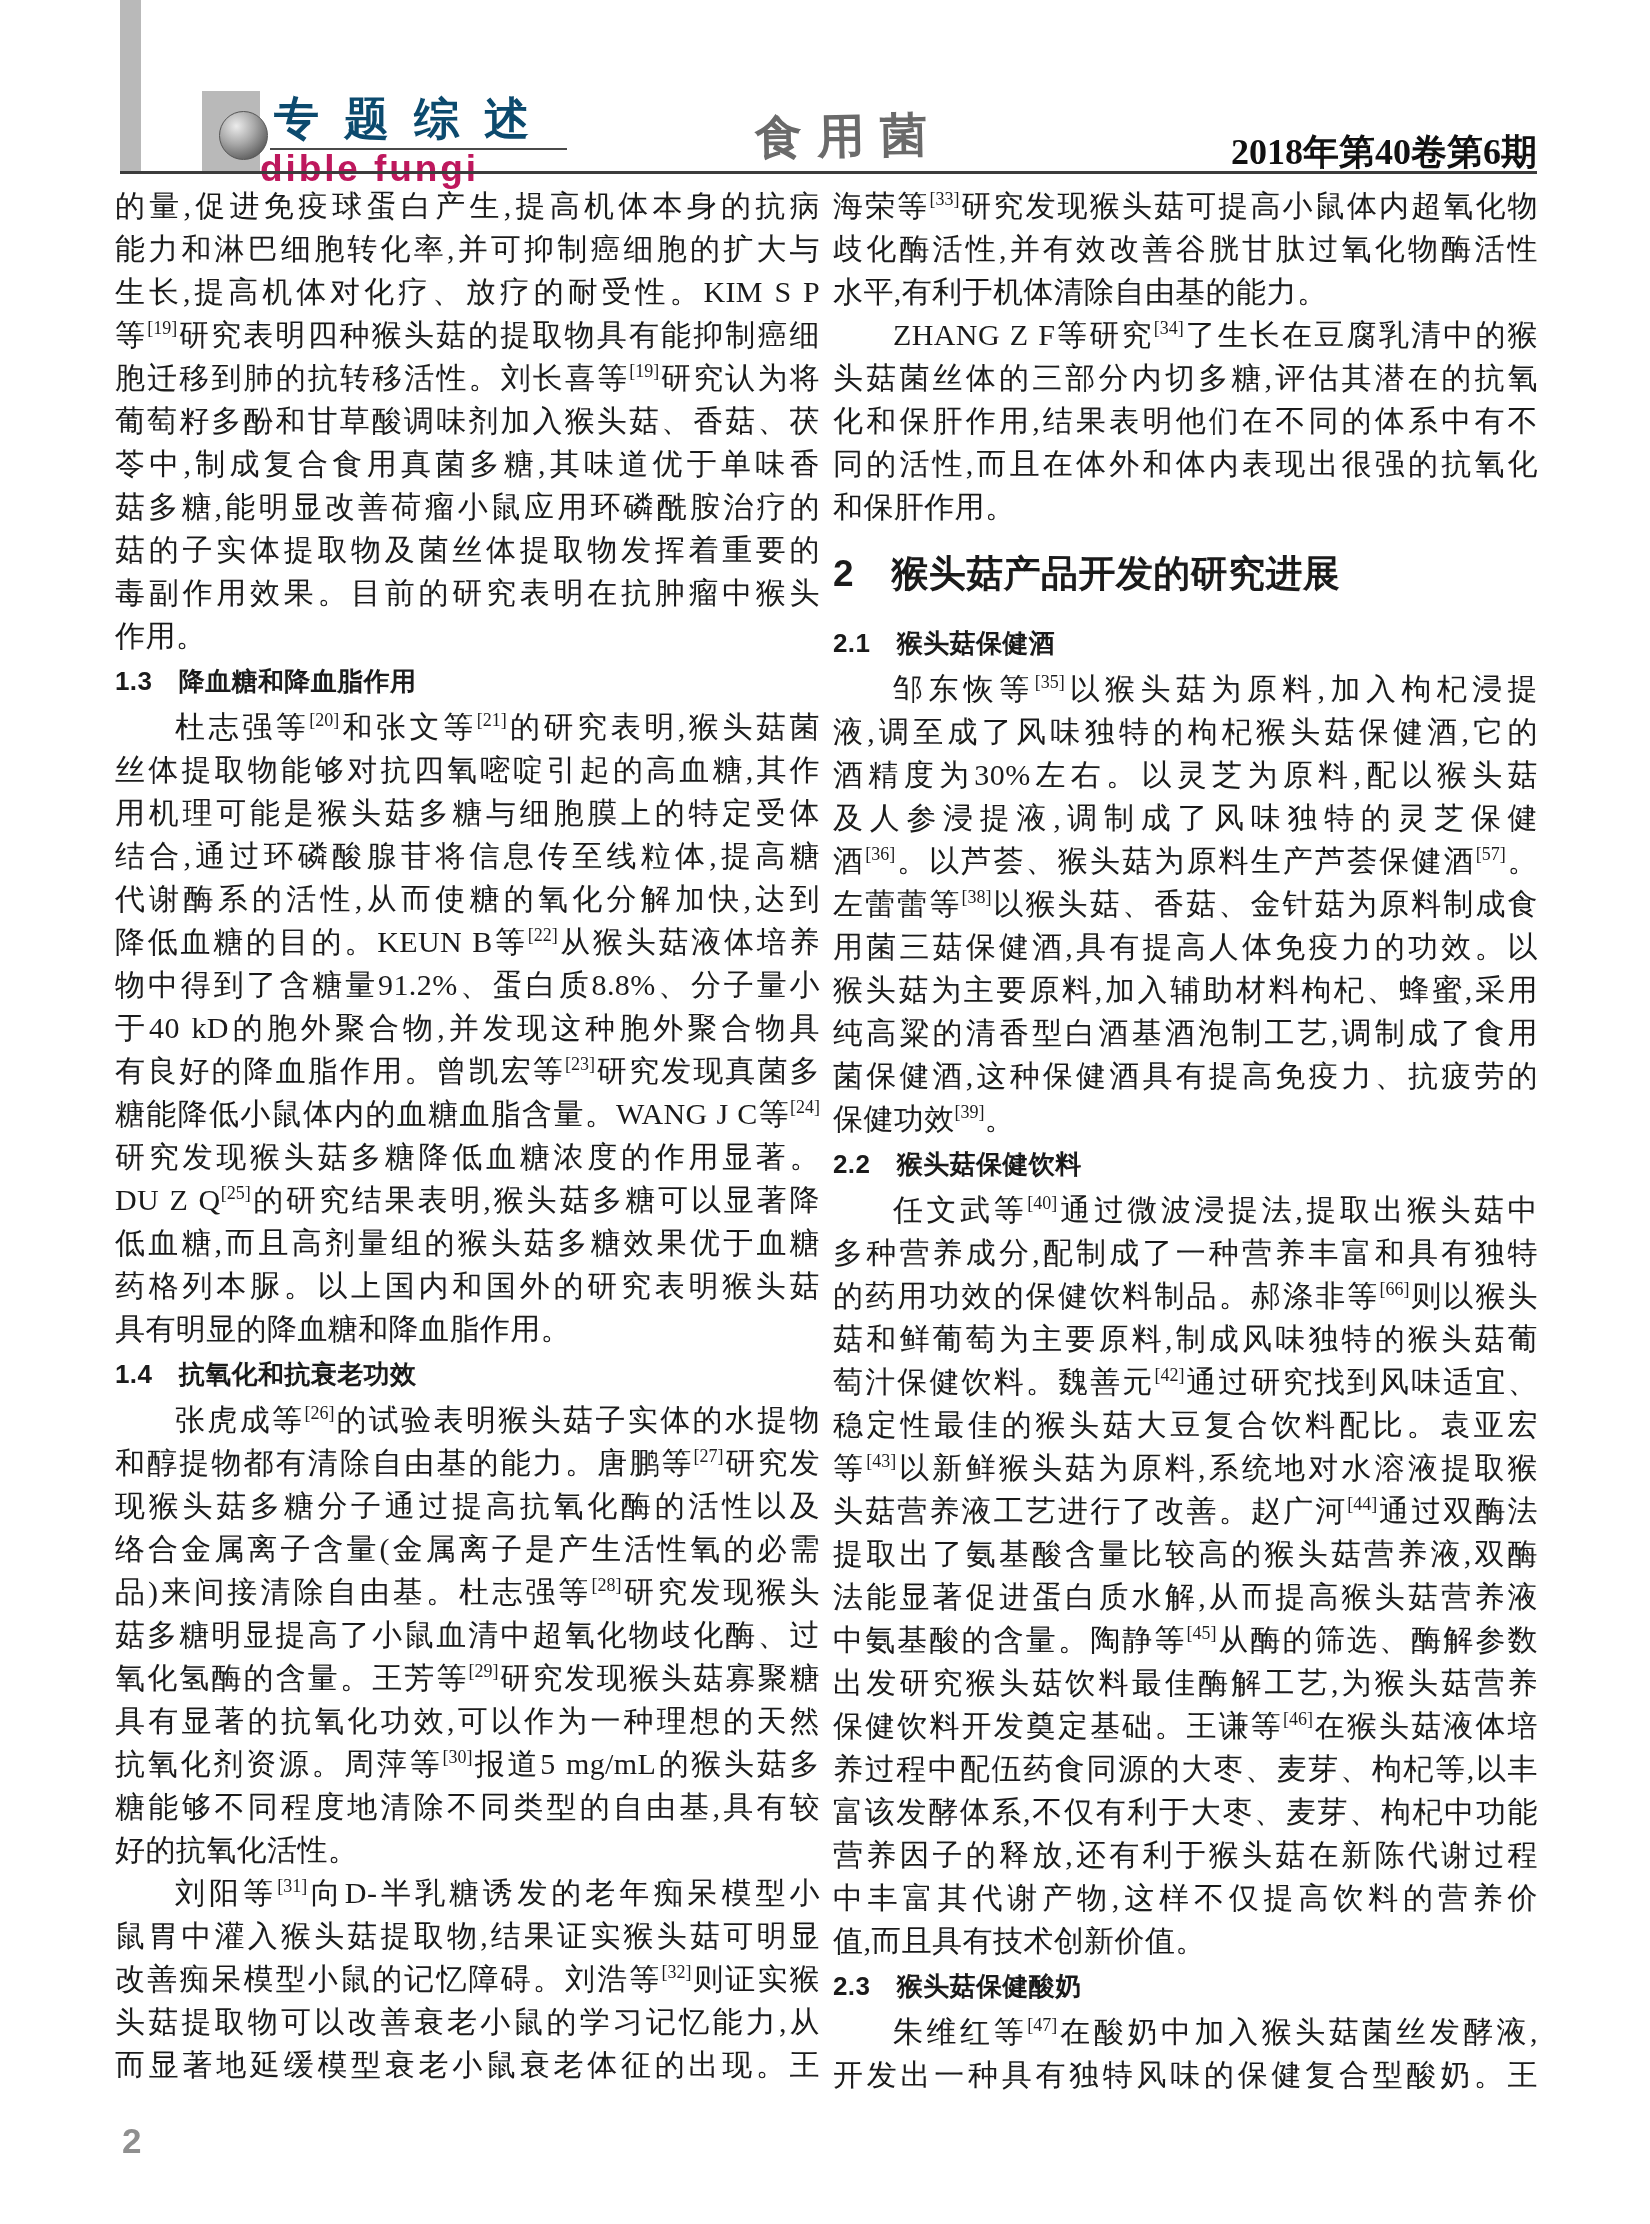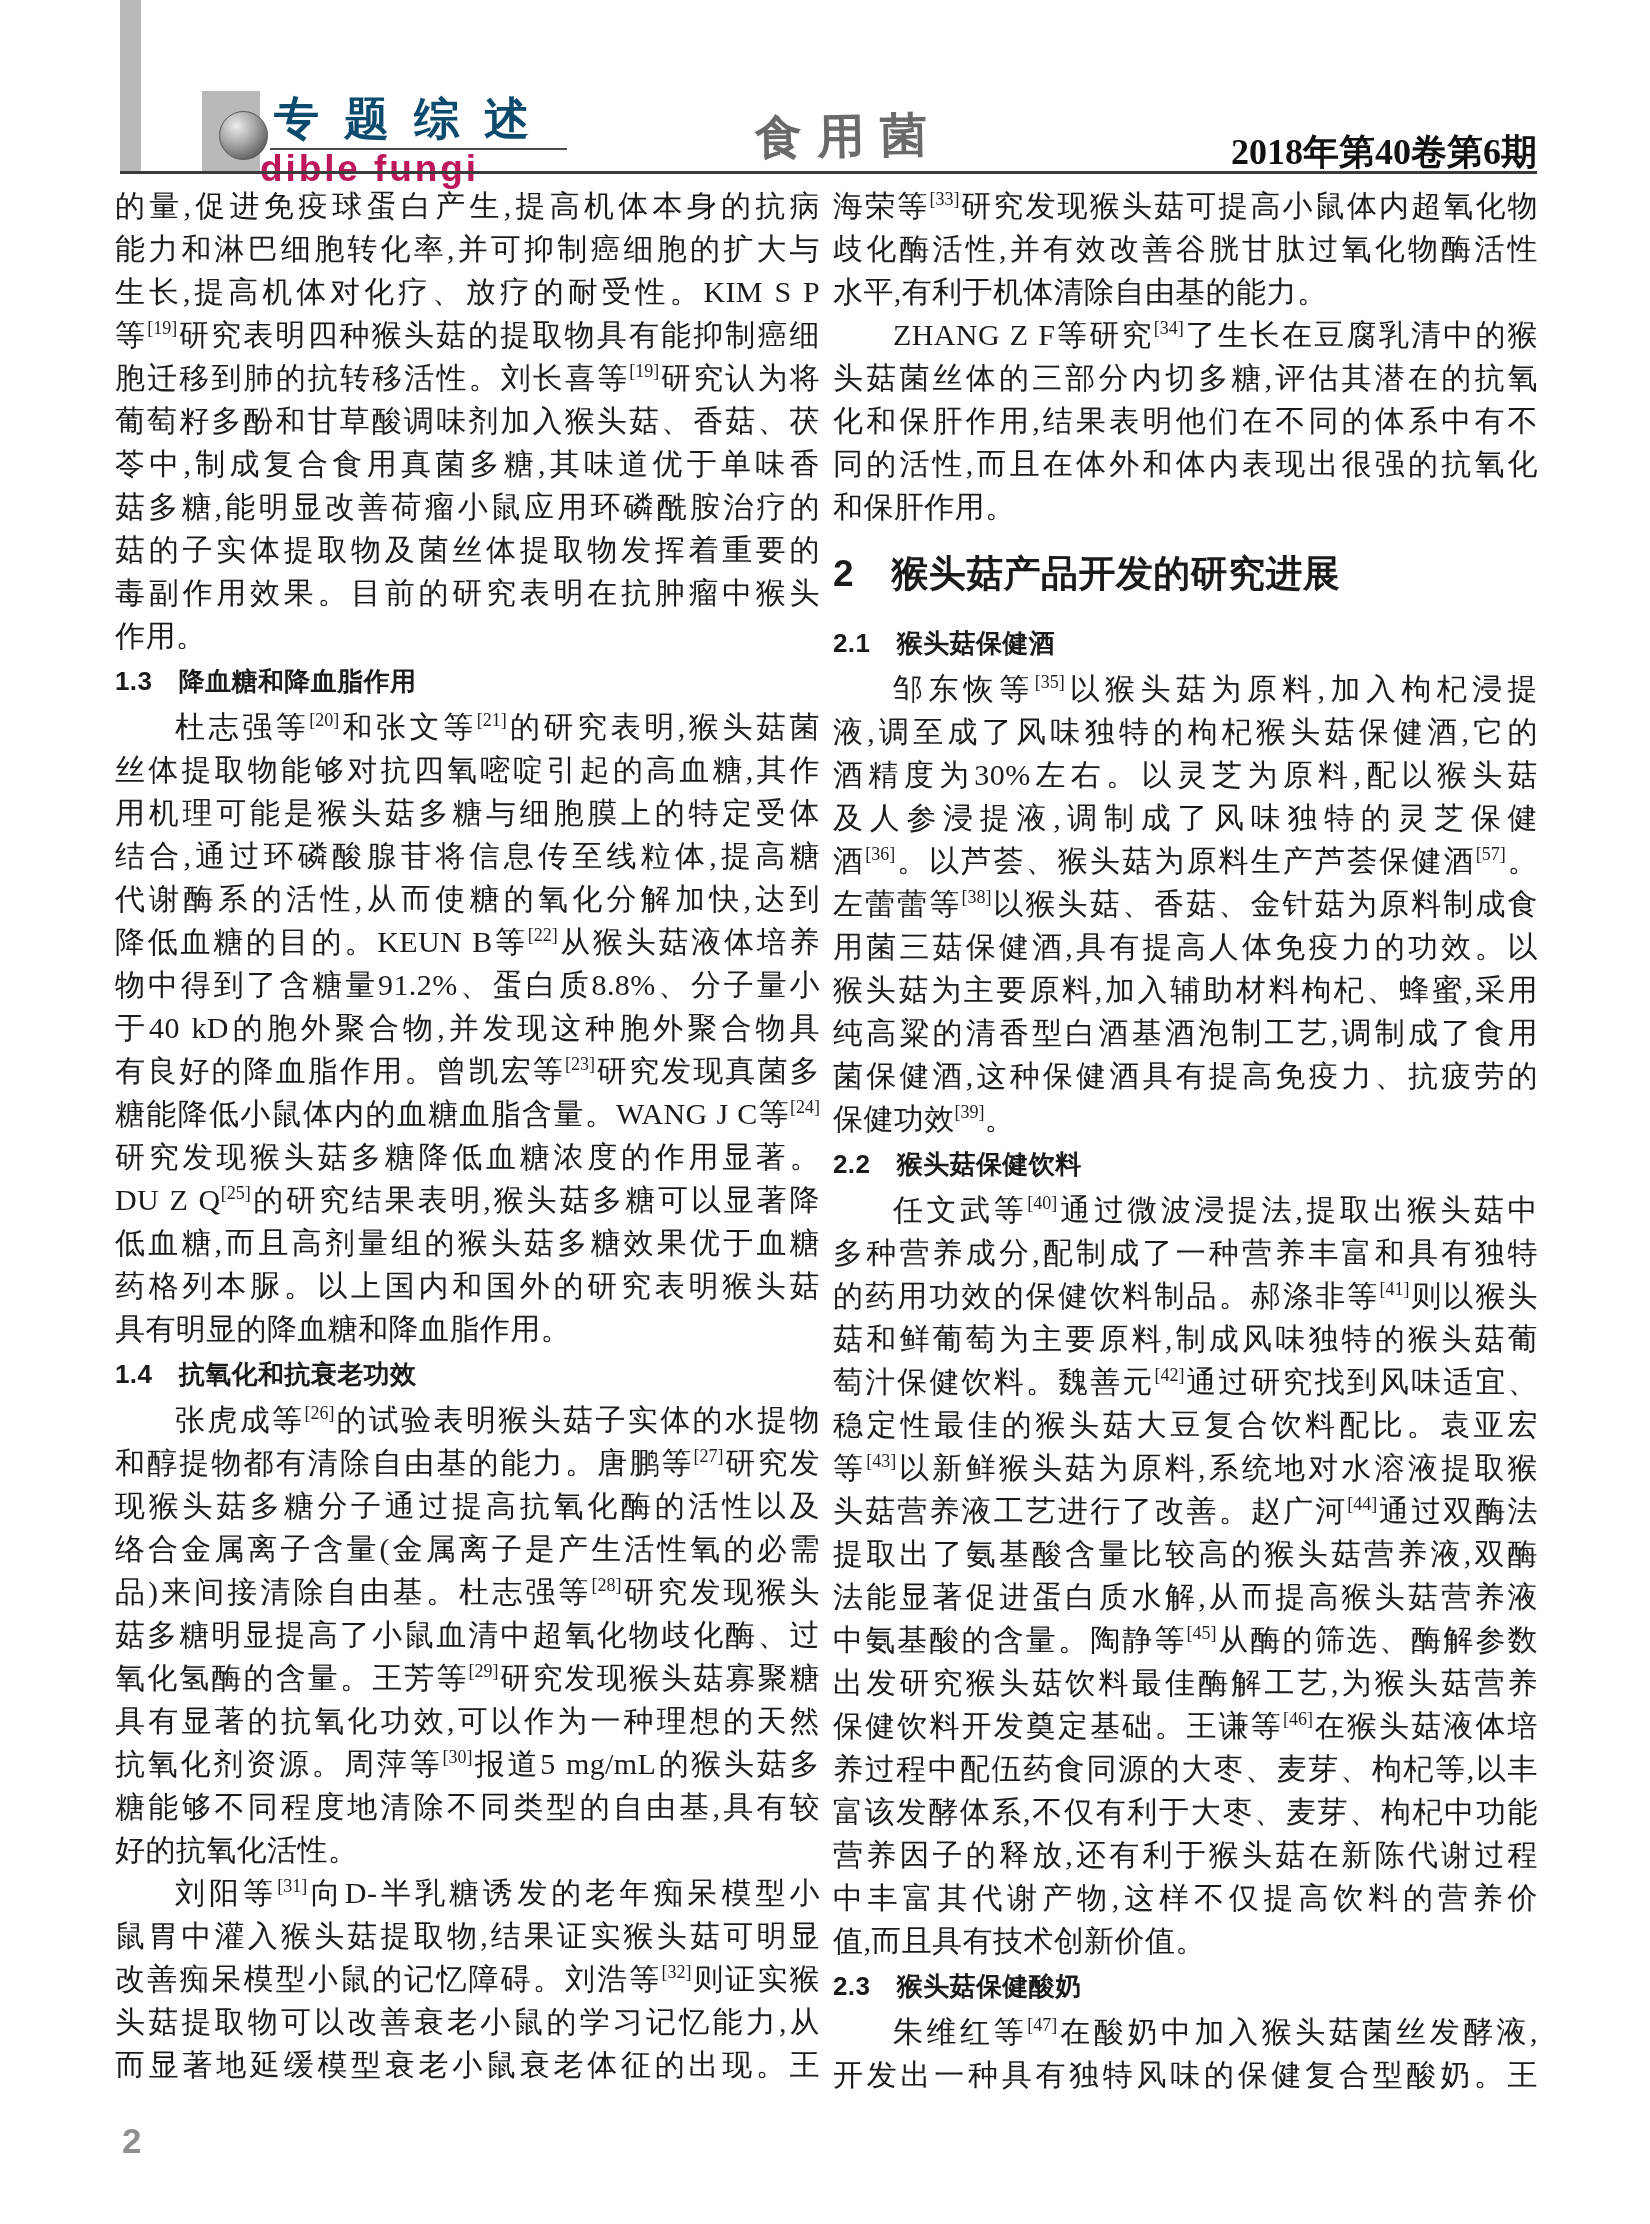--- a/index.html
+++ b/index.html
@@ -142,21 +142,21 @@
         <p class="line line-body">酒<sup>[36]</sup>。以芦荟、猴头菇为原料生产芦荟保健酒<sup>[57]</sup>。</p>
         <p class="line line-body">左蕾蕾等<sup>[38]</sup>以猴头菇、香菇、金针菇为原料制成食</p>
         <p class="line line-body">用菌三菇保健酒,具有提高人体免疫力的功效。以</p>
         <p class="line line-body">猴头菇为主要原料,加入辅助材料枸杞、蜂蜜,采用</p>
         <p class="line line-body">纯高粱的清香型白酒基酒泡制工艺,调制成了食用</p>
         <p class="line line-body">菌保健酒,这种保健酒具有提高免疫力、抗疲劳的</p>
         <p class="line line-end">保健功效<sup>[39]</sup>。</p>
         <p class="line line-h2">2.2　猴头菇保健饮料</p>
         <p class="line line-indent">任文武等<sup>[40]</sup>通过微波浸提法,提取出猴头菇中</p>
         <p class="line line-body">多种营养成分,配制成了一种营养丰富和具有独特</p>
-        <p class="line line-body">的药用功效的保健饮料制品。郝涤非等<sup>[41]</sup>则以猴头</p>
+        <p class="line line-body">的药用功效的保健饮料制品。郝涤非等<sup>[66]</sup>则以猴头</p>
         <p class="line line-body">菇和鲜葡萄为主要原料,制成风味独特的猴头菇葡</p>
         <p class="line line-body">萄汁保健饮料。魏善元<sup>[42]</sup>通过研究找到风味适宜、</p>
         <p class="line line-body">稳定性最佳的猴头菇大豆复合饮料配比。袁亚宏</p>
         <p class="line line-body">等<sup>[43]</sup>以新鲜猴头菇为原料,系统地对水溶液提取猴</p>
         <p class="line line-body">头菇营养液工艺进行了改善。赵广河<sup>[44]</sup>通过双酶法</p>
         <p class="line line-body">提取出了氨基酸含量比较高的猴头菇营养液,双酶</p>
         <p class="line line-body">法能显著促进蛋白质水解,从而提高猴头菇营养液</p>
         <p class="line line-body">中氨基酸的含量。陶静等<sup>[45]</sup>从酶的筛选、酶解参数</p>
         <p class="line line-body">出发研究猴头菇饮料最佳酶解工艺,为猴头菇营养</p>
         <p class="line line-body">保健饮料开发奠定基础。王谦等<sup>[46]</sup>在猴头菇液体培</p>

